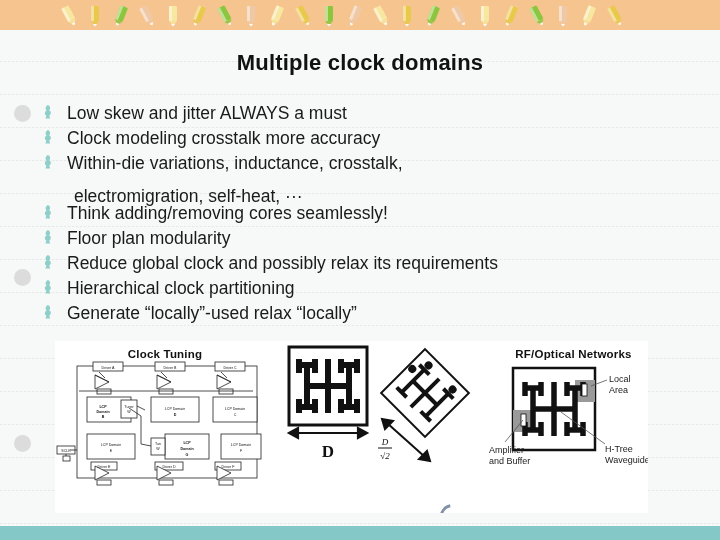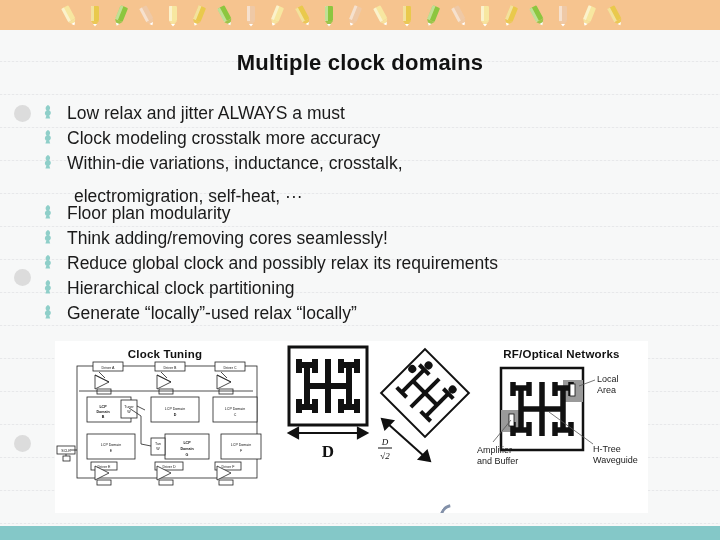--- a/index.html
+++ b/index.html
@@ -71,21 +71,21 @@
 
   
   .figbox{
     position:absolute;left:55px;top:341px;width:593px;height:172px;
     background:#ffffff;overflow:hidden;
   }
   .panels{position:absolute;left:0;top:0;width:593px;height:160px;display:flex;}
   .panel{position:relative;}
   .p1{width:220px;}
   .p2{width:200px;}
-  .p3{width:173px;}
+  .p3{width:173px;margin-left:12px;}
   .phead{
     text-align:center;font-size:11.5px;font-weight:bold;color:#111;
     margin-top:7px;font-family:"Liberation Sans", sans-serif;letter-spacing:.2px;
   }
 
   
   .logo{
     position:absolute;right:8px;bottom:-18px;width:200px;height:30px;
     display:flex;align-items:center;gap:6px;opacity:.55;
   }
@@ -328,21 +328,21 @@
 
 <div class="title">Multiple clock domains</div>
 
 <div class="bullets" id="bulletlist">
     <div class="brow">
       <span class="bmark">
         <svg width="13" height="16" viewBox="0 0 13 16">
           <path d="M6 1 C3.4 2.2 3 5 4.6 6.4 C2.6 7.4 2.2 10.4 4.4 11.6 L3.4 14.4 L8.2 14.4 L7.2 11.6 C9.6 10.2 9.2 7.2 7.1 6.3 C8.8 4.8 8.4 2.1 6 1 Z" fill="#8FCFC9"></path>
         </svg>
       </span>
-      <span class="btext">Low relax and jitter ALWAYS a must</span>
+      <span class="btext">Low skew and jitter ALWAYS a must</span>
     </div>
     <div class="brow">
       <span class="bmark">
         <svg width="13" height="16" viewBox="0 0 13 16">
           <path d="M6 1 C3.4 2.2 3 5 4.6 6.4 C2.6 7.4 2.2 10.4 4.4 11.6 L3.4 14.4 L8.2 14.4 L7.2 11.6 C9.6 10.2 9.2 7.2 7.1 6.3 C8.8 4.8 8.4 2.1 6 1 Z" fill="#8FCFC9"></path>
         </svg>
       </span>
       <span class="btext">Clock modeling crosstalk more accuracy</span>
     </div>
     <div class="brow">
@@ -360,29 +360,29 @@
         </svg>
       </span>
       <span class="btext">electromigration, self-heat, ···</span>
     </div>
     <div class="brow">
       <span class="bmark">
         <svg width="13" height="16" viewBox="0 0 13 16">
           <path d="M6 1 C3.4 2.2 3 5 4.6 6.4 C2.6 7.4 2.2 10.4 4.4 11.6 L3.4 14.4 L8.2 14.4 L7.2 11.6 C9.6 10.2 9.2 7.2 7.1 6.3 C8.8 4.8 8.4 2.1 6 1 Z" fill="#8FCFC9"></path>
         </svg>
       </span>
+      <span class="btext">Think adding/removing cores seamlessly!</span>
+    </div>
+    <div class="brow">
+      <span class="bmark">
+        <svg width="13" height="16" viewBox="0 0 13 16">
+          <path d="M6 1 C3.4 2.2 3 5 4.6 6.4 C2.6 7.4 2.2 10.4 4.4 11.6 L3.4 14.4 L8.2 14.4 L7.2 11.6 C9.6 10.2 9.2 7.2 7.1 6.3 C8.8 4.8 8.4 2.1 6 1 Z" fill="#8FCFC9"></path>
+        </svg>
+      </span>
       <span class="btext">Floor plan modularity</span>
-    </div>
-    <div class="brow">
-      <span class="bmark">
-        <svg width="13" height="16" viewBox="0 0 13 16">
-          <path d="M6 1 C3.4 2.2 3 5 4.6 6.4 C2.6 7.4 2.2 10.4 4.4 11.6 L3.4 14.4 L8.2 14.4 L7.2 11.6 C9.6 10.2 9.2 7.2 7.1 6.3 C8.8 4.8 8.4 2.1 6 1 Z" fill="#8FCFC9"></path>
-        </svg>
-      </span>
-      <span class="btext">Think adding/removing cores seamlessly!</span>
     </div>
     <div class="brow">
       <span class="bmark">
         <svg width="13" height="16" viewBox="0 0 13 16">
           <path d="M6 1 C3.4 2.2 3 5 4.6 6.4 C2.6 7.4 2.2 10.4 4.4 11.6 L3.4 14.4 L8.2 14.4 L7.2 11.6 C9.6 10.2 9.2 7.2 7.1 6.3 C8.8 4.8 8.4 2.1 6 1 Z" fill="#8FCFC9"></path>
         </svg>
       </span>
       <span class="btext">Reduce global clock and possibly relax its requirements</span>
     </div>
     <div class="brow">

